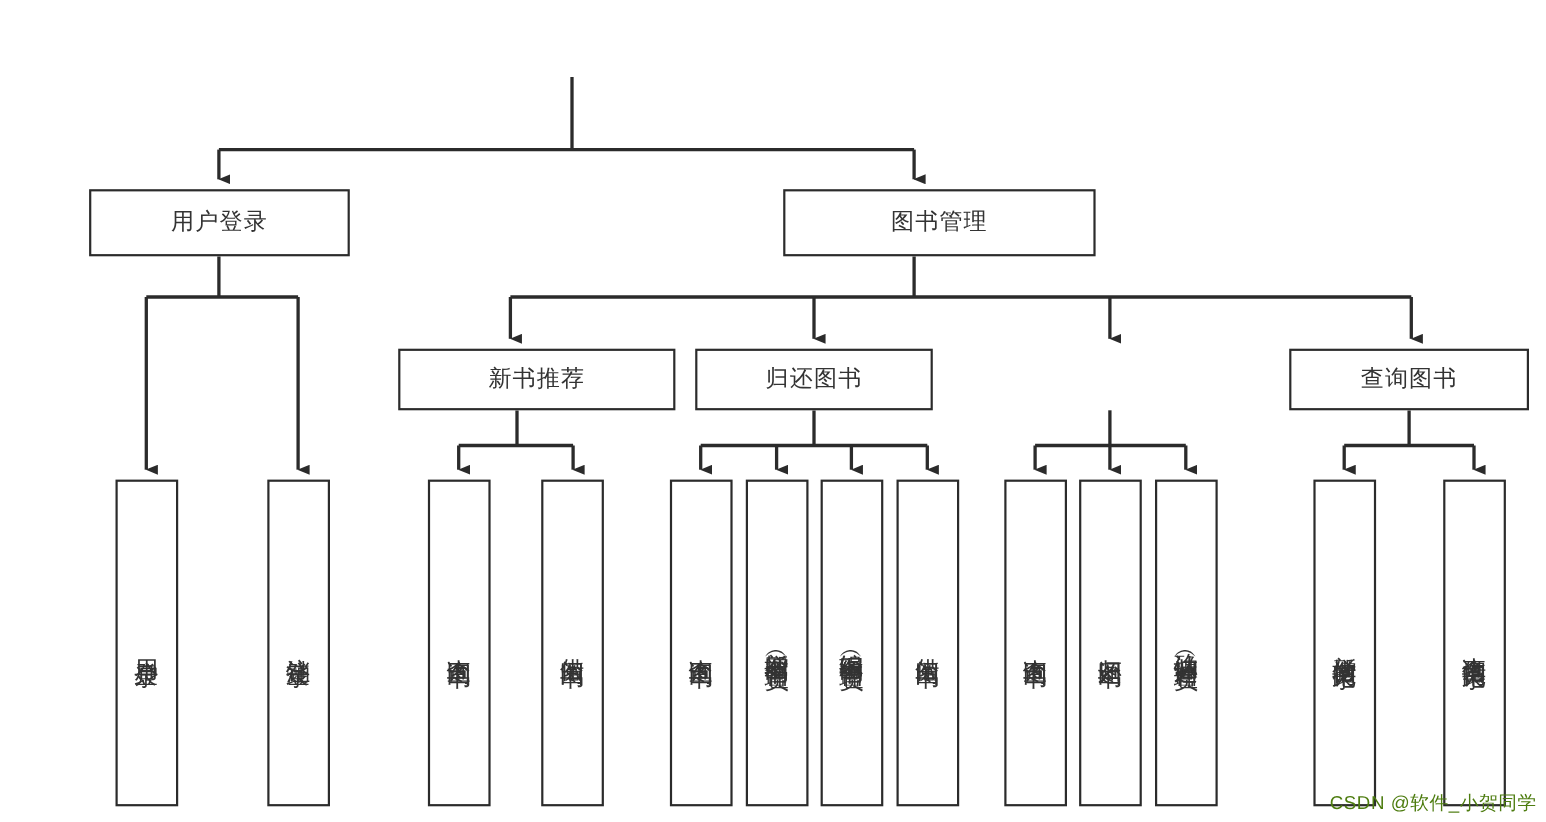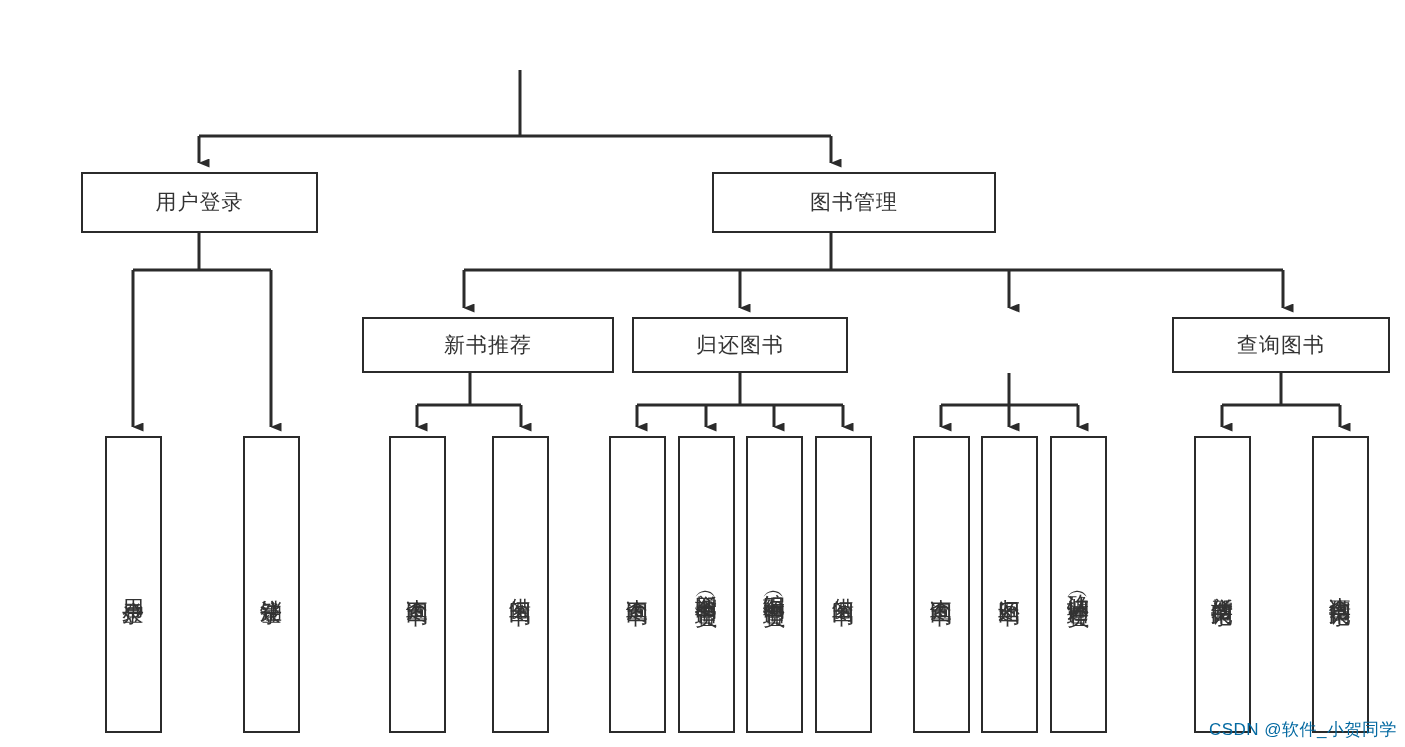--- a/index.html
+++ b/index.html
@@ -60,21 +60,21 @@
     font-size: 22px;
     line-height: 1.14;
     letter-spacing: 2px;
     white-space: nowrap;
     max-height: 285px;
   }
   #watermark {
     position: absolute;
     right: 8px;
     bottom: 6px;
-    color: #0369a1;
+    color: #4d7c0f;
     font-size: 17px;
     letter-spacing: 0.5px;
     z-index: 5;
     white-space: nowrap;
     font-family: "Liberation Sans", "DejaVu Sans", sans-serif;
   }
 </style>
 </head>
 <body>
 

